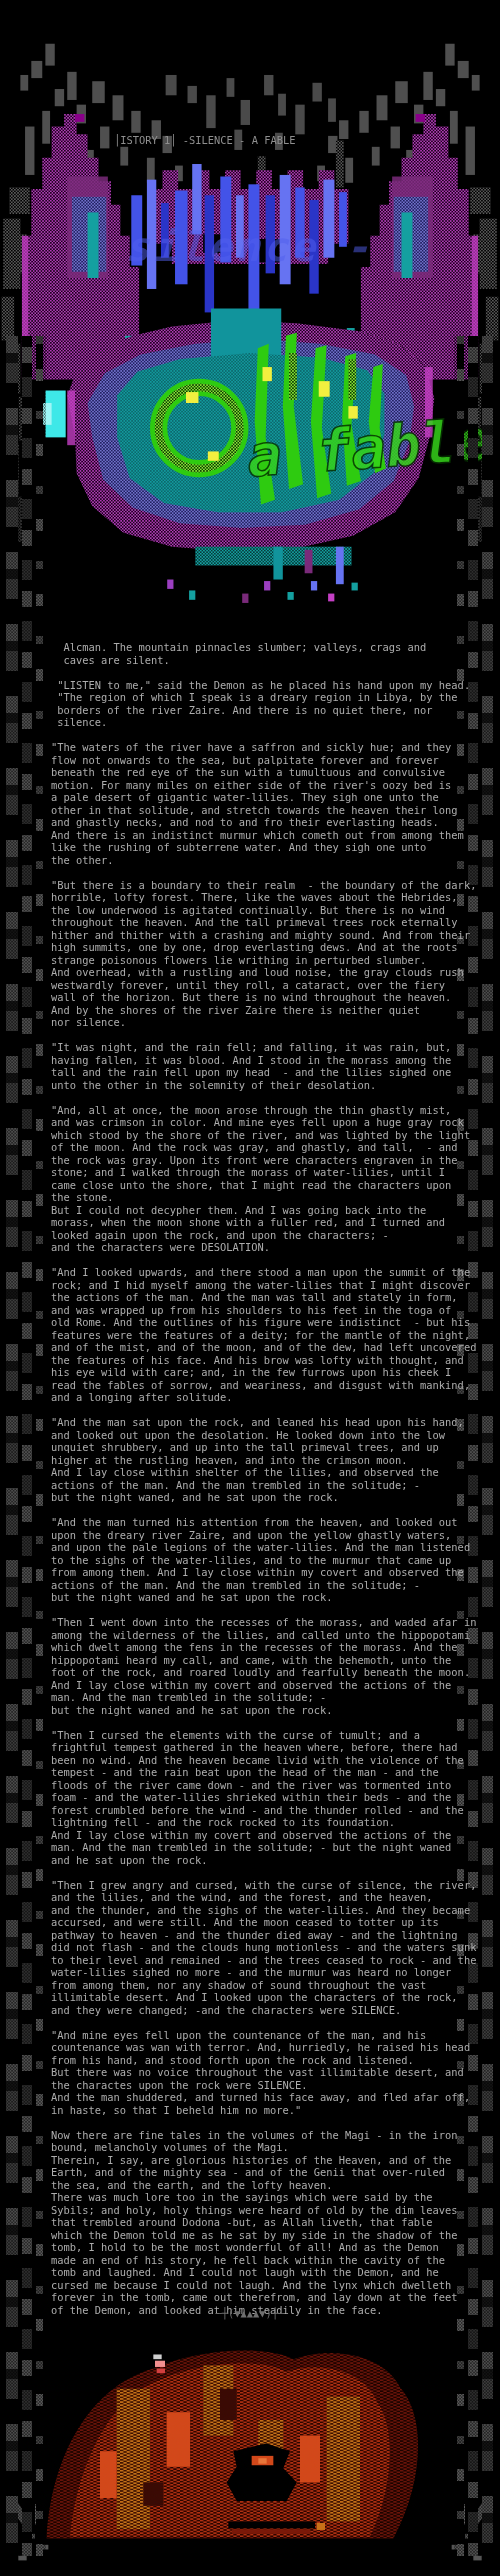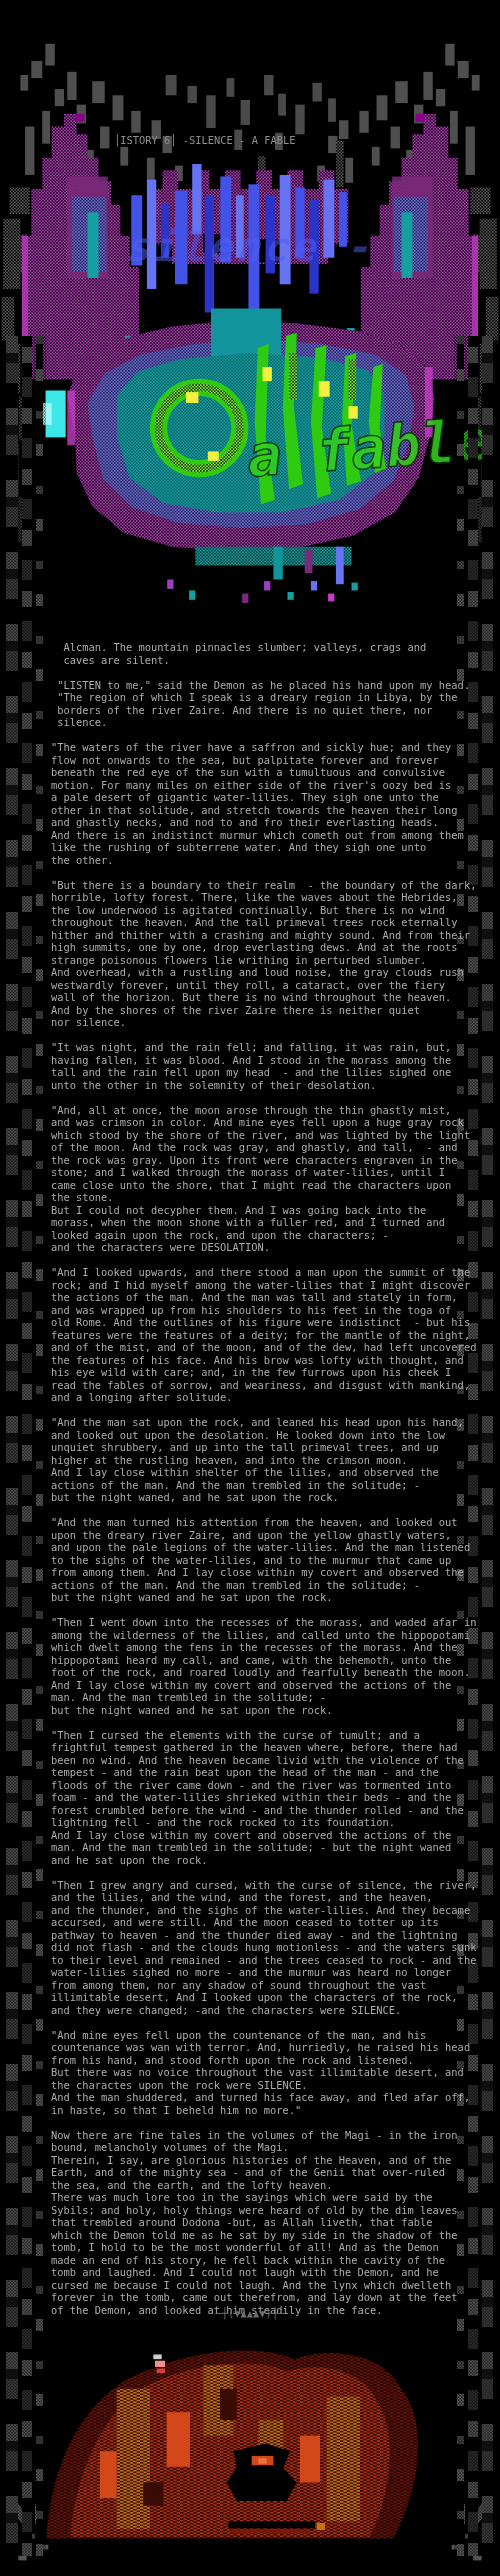--- a/index.html
+++ b/index.html
@@ -202,21 +202,21 @@
       <rect x="368" y="758" width="8" height="10" fill="#14a0a0"></rect>
       <rect x="398" y="744" width="8" height="12" fill="#6673f2"></rect>
       <rect x="420" y="760" width="8" height="10" fill="#c43fc4"></rect>
       <rect x="310" y="760" width="8" height="12" fill="#7a2a7a"></rect>
       <rect x="450" y="746" width="8" height="10" fill="#14a0a0"></rect>
       <rect x="214" y="742" width="8" height="12" fill="#9b3fc0"></rect>
       <rect x="242" y="756" width="8" height="12" fill="#14a0a0"></rect>
     </g>
   </svg>
 
-  <div class="title-bar">│ISTORY 6│ -SILENCE - A FABLE</div>
+  <div class="title-bar">│ISTORY 1│ -SILENCE - A FABLE</div>
 
   <div class="strip left">
     <div class="c c1"></div>
       <div class="c c2"></div>
       <div class="c c3"></div>
       <div class="c dither"></div>
   </div>
   <div class="strip right">
     <div class="c c1"></div>
       <div class="c c2"></div>

